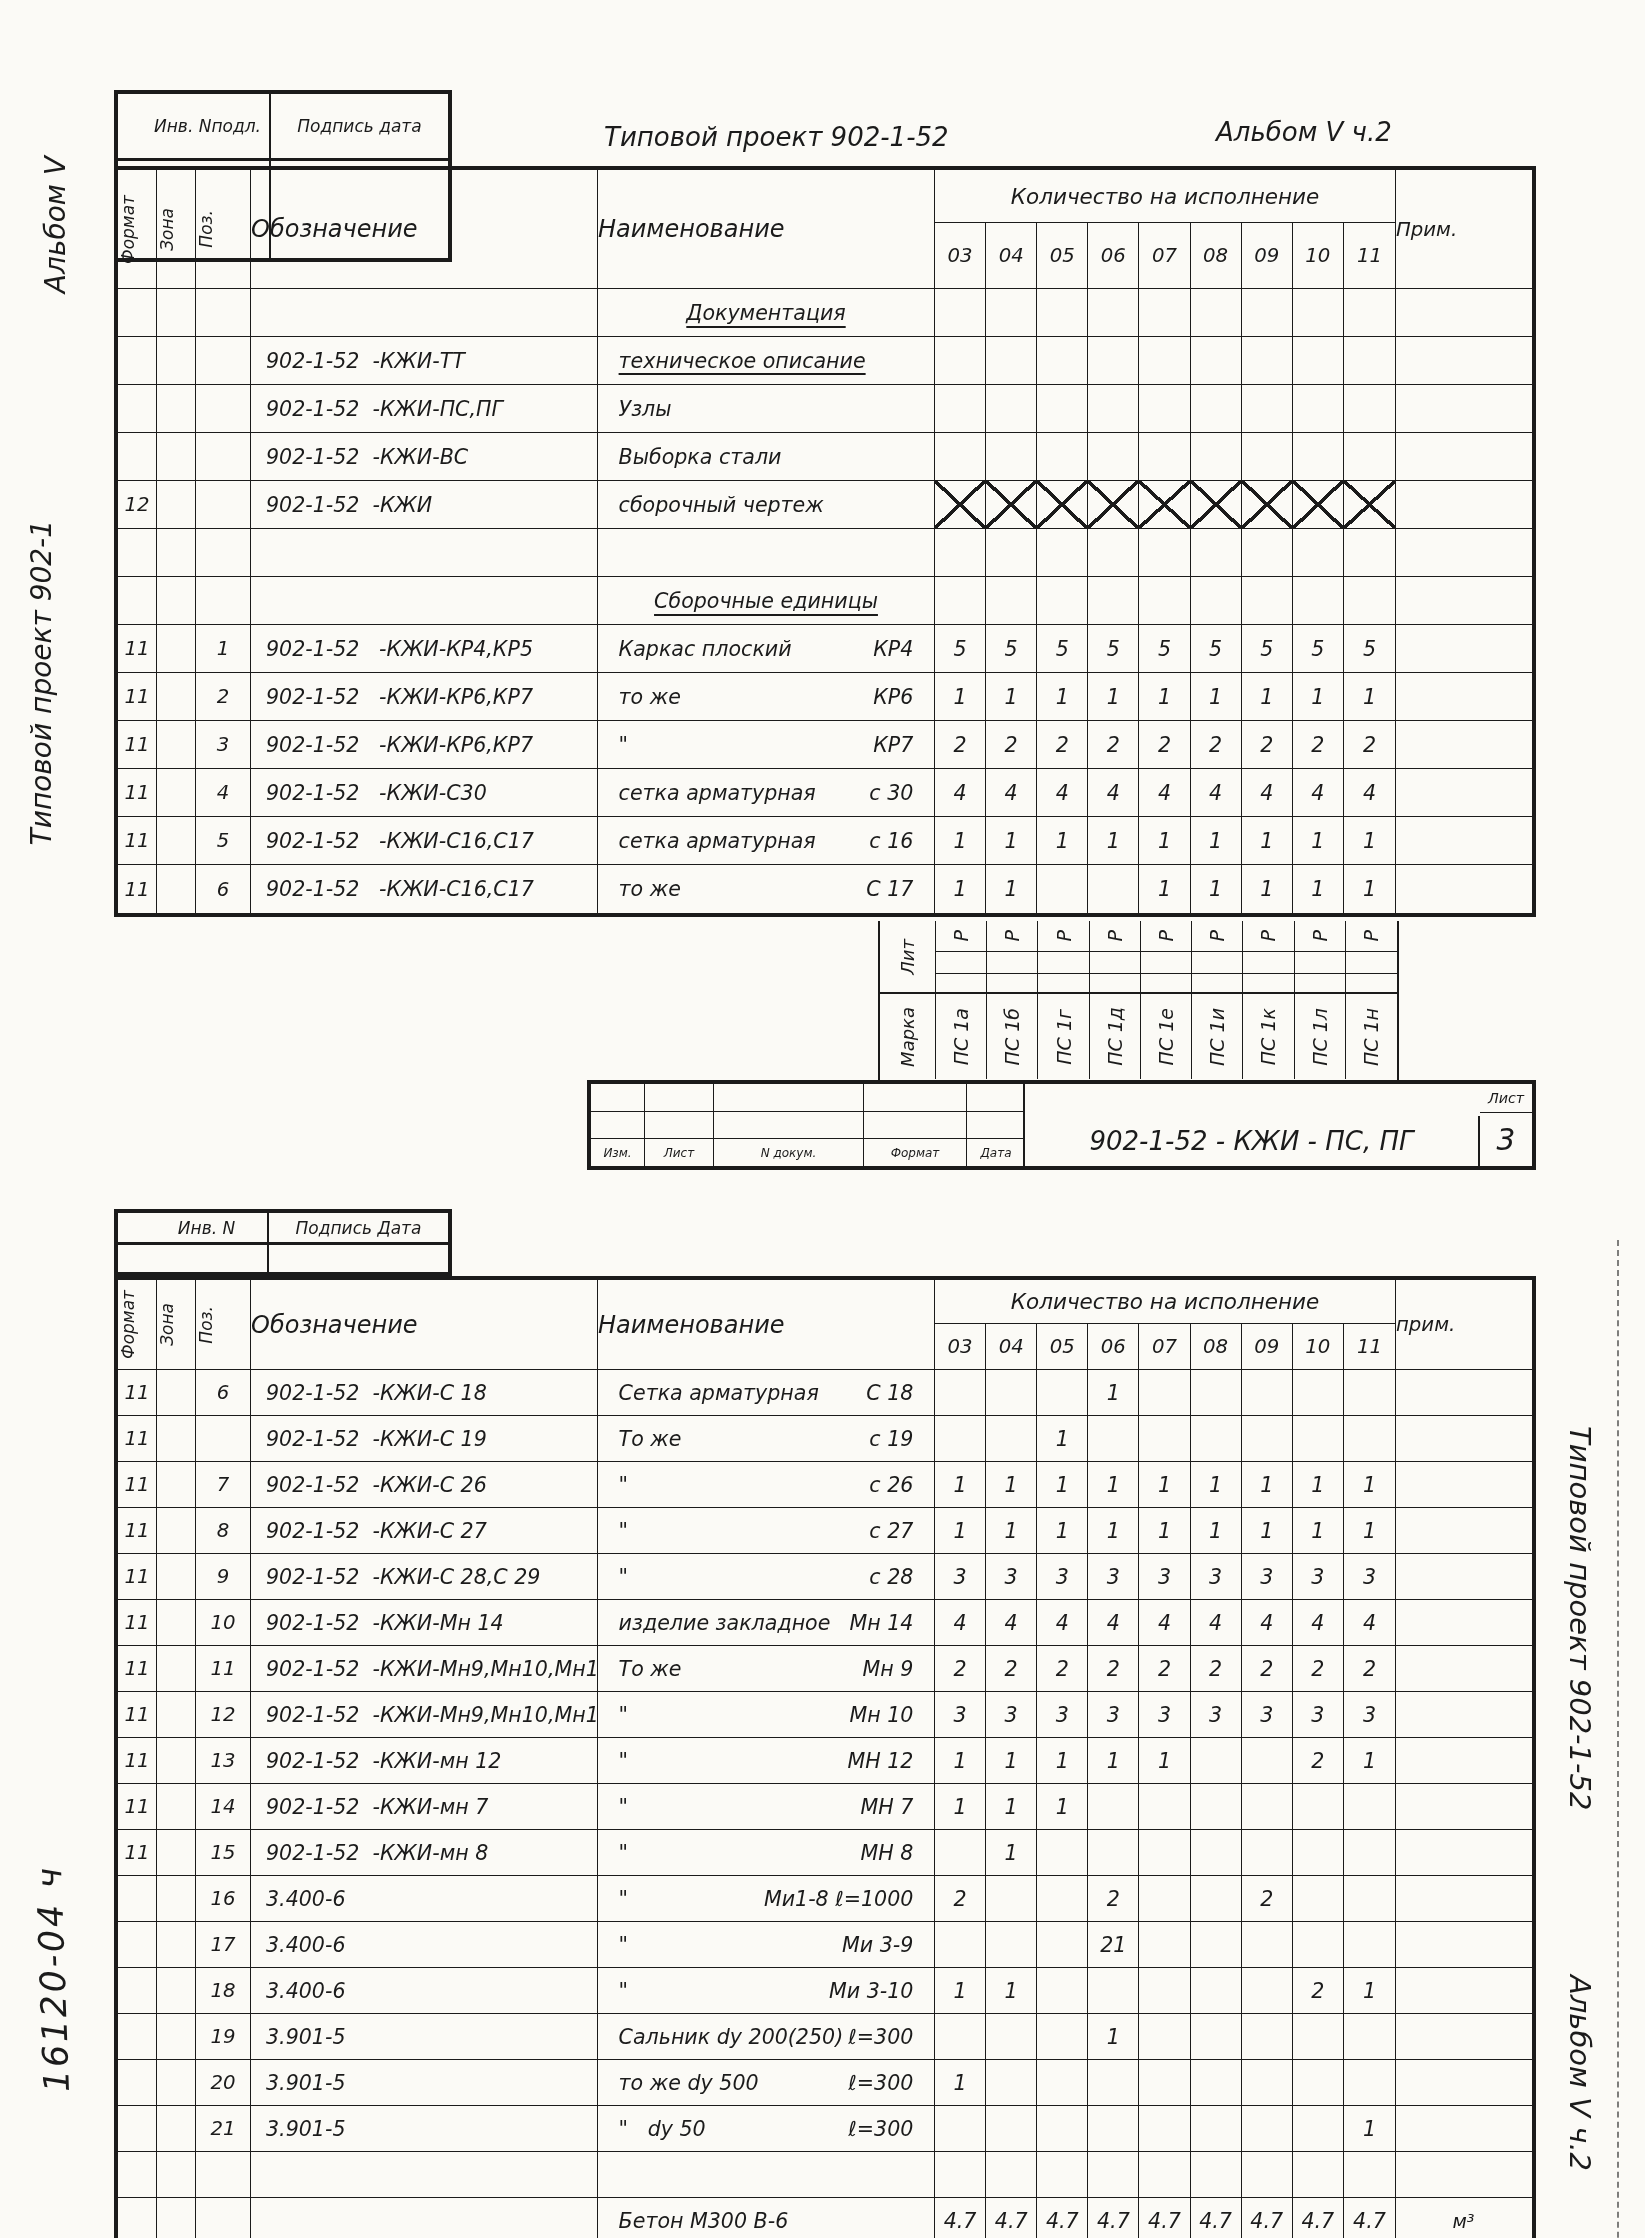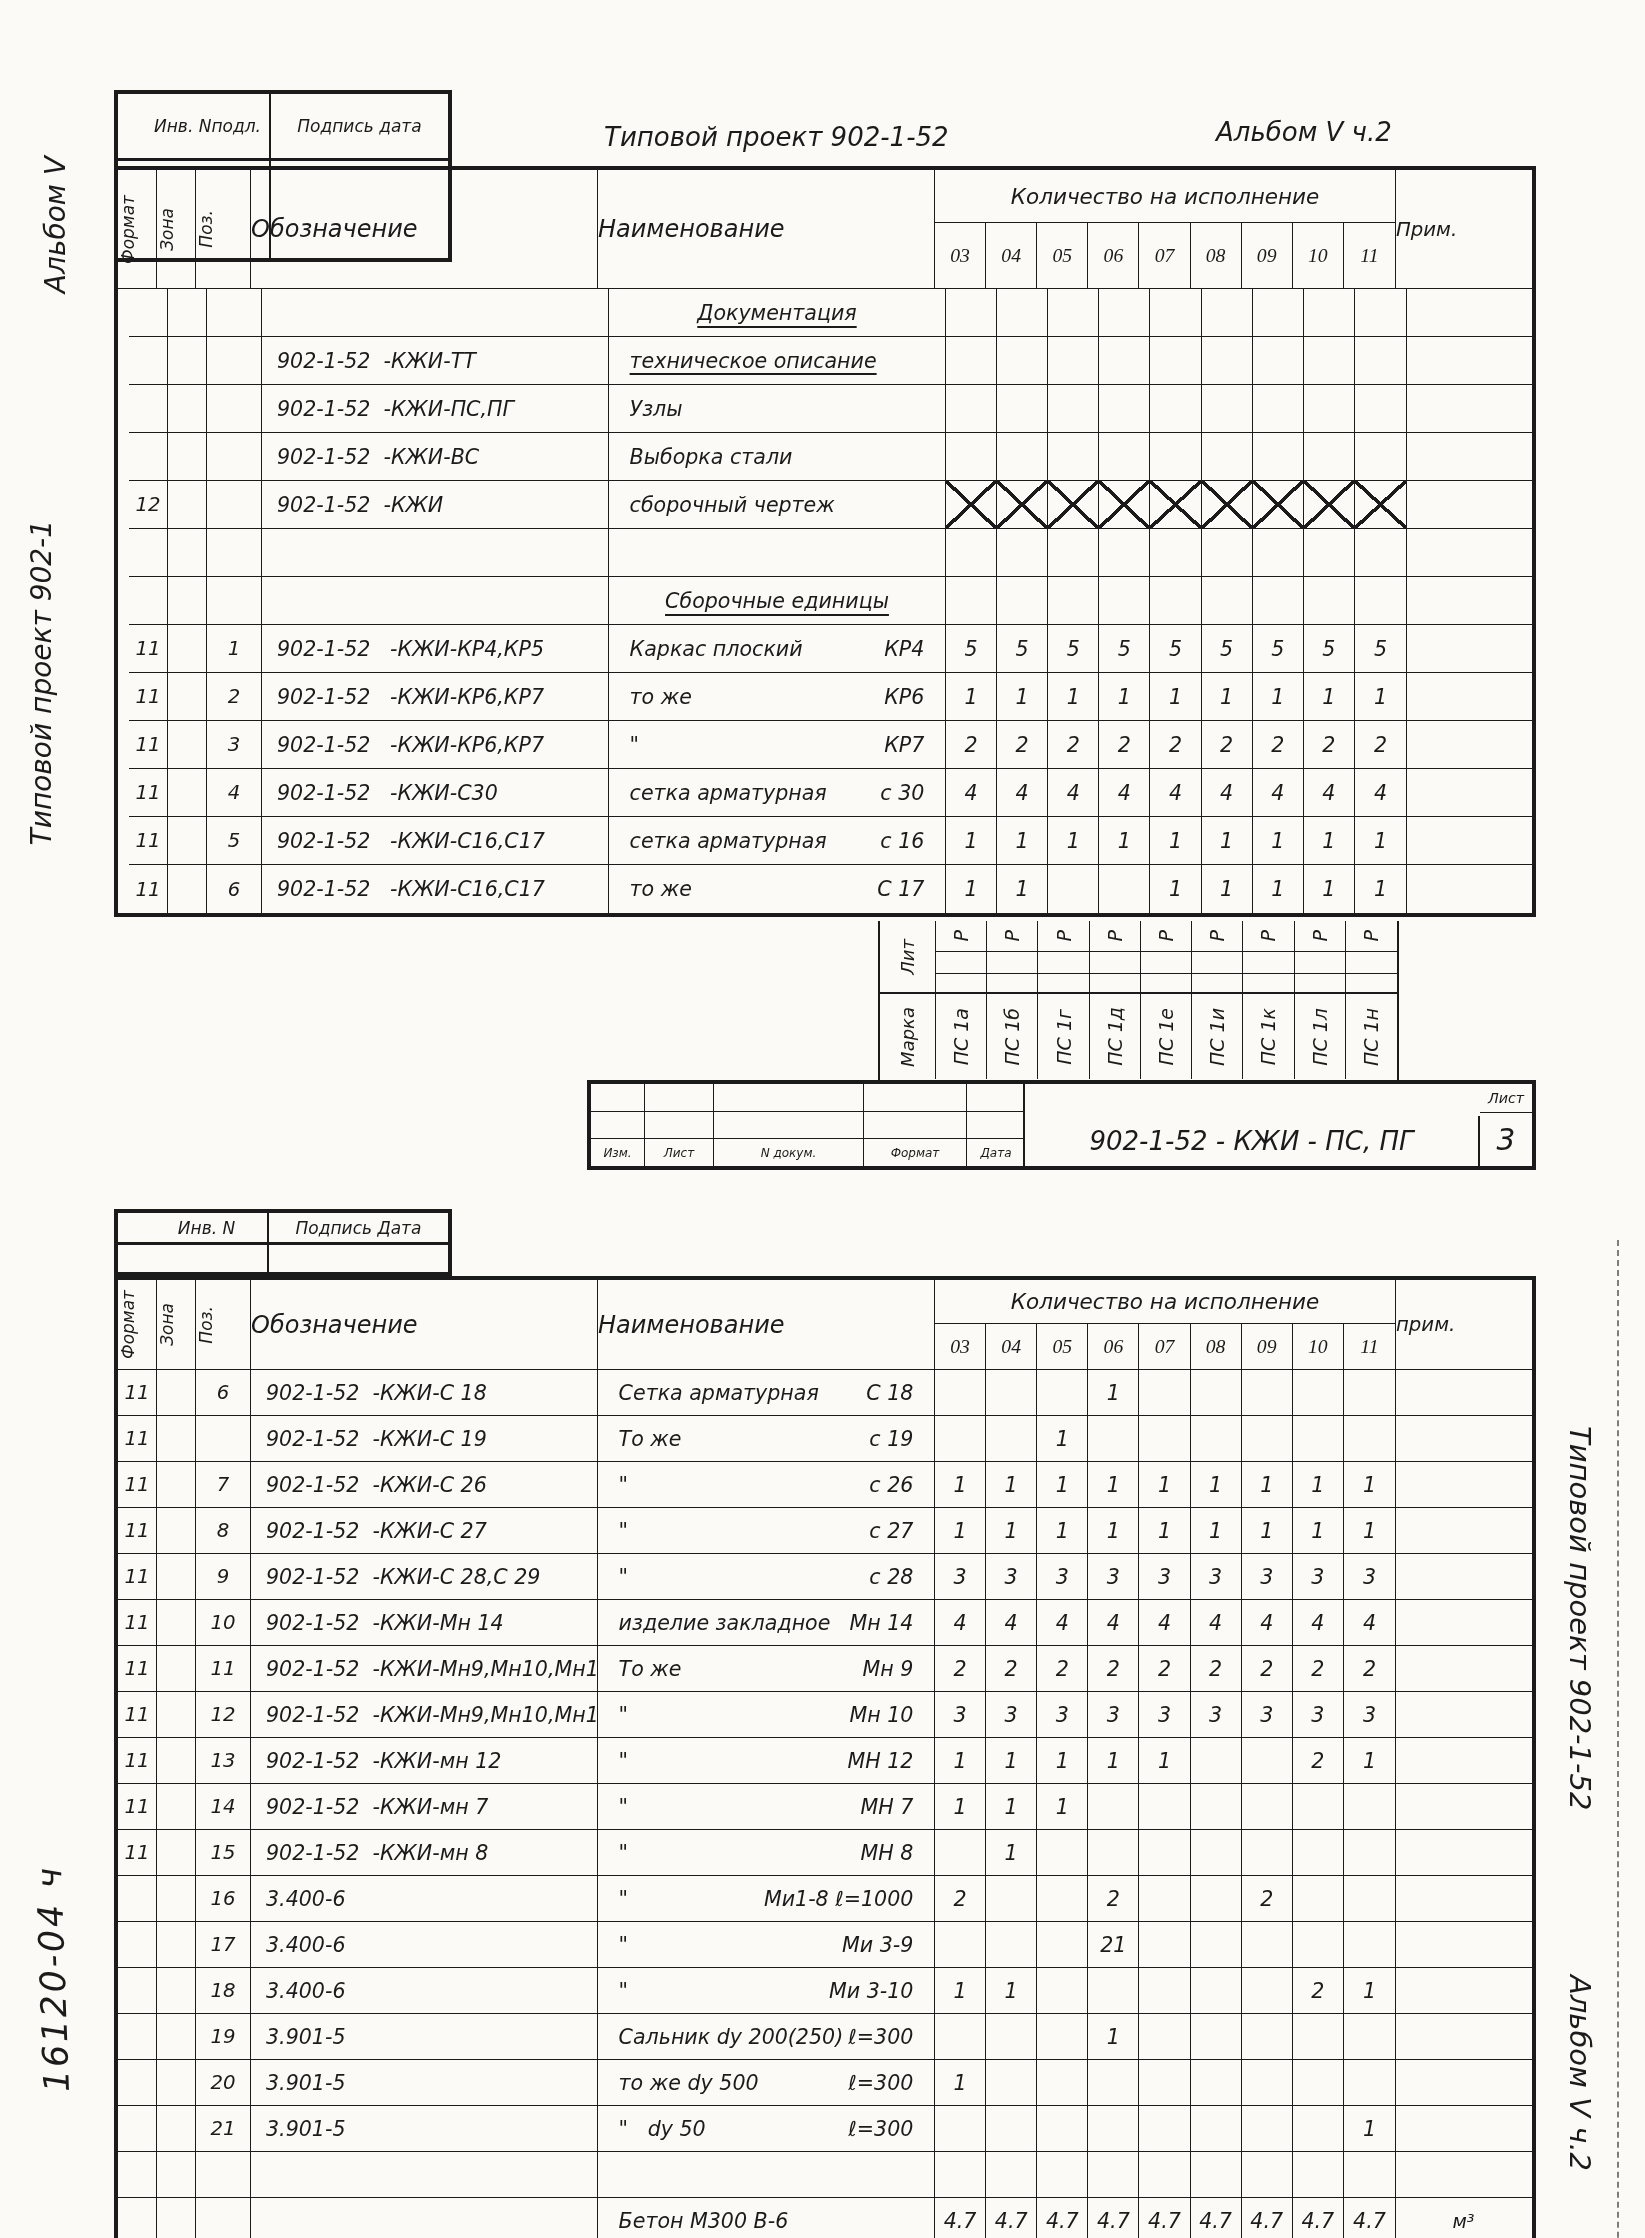--- a/index.html
+++ b/index.html
@@ -35,25 +35,25 @@
   }
   
   .thead { display:grid; grid-template-columns:39px 39px 55px 347px 337px 461px 135px; border-bottom:1.8px solid #1b1b1b; }
   .hcell { border-right:1.8px solid #1b1b1b; display:flex; align-items:center; overflow:hidden; }
   .hcell:last-child { border-right:none; }
   .vlab span { writing-mode:vertical-lr; transform:rotate(180deg); font-size:17px; white-space:nowrap; }
   .h-text { font-size:24px; }
   .h-qty { flex-direction:column; align-items:stretch; padding:0; }
   .h-qty-label { display:flex; align-items:center; justify-content:center; font-size:21.5px; border-bottom:1.8px solid #1b1b1b; }
   .h-exec { flex:1; display:grid; grid-template-columns:repeat(9,1fr); }
-  .h-exec .qcell { font-size:19.7px;font-family:Liberation Serif, serif; }
+  .h-exec .qcell { font-size:19.7px; }
   .h-prim { font-size:19.7px; }
   .thead-t { height:119px; } .thead-t .h-qty-label { height:53px; }
   .thead-b { height:90px; } .thead-b .h-qty-label { height:44px; }
-  .rows-t .trow { height:48px;margin-left:11px; }
+  .rows-t .trow { height:48px; }
   .rows-b .trow { height:46px; }
   
   .mini { display:grid; grid-template-columns:56px 461px; grid-template-rows:31px 22.4px 20px 85px;
           border-left:2.2px solid #1b1b1b; border-right:2.2px solid #1b1b1b; }
   .mlabel { border-right:1.8px solid #1b1b1b; display:flex; align-items:center; justify-content:center; }
   .mlabel span { writing-mode:vertical-lr; transform:rotate(180deg); font-size:18px; }
   .lit-label { grid-column:1; grid-row:1/4; border-bottom:2.7px solid #1b1b1b; }
   .marka-label { grid-column:1; grid-row:4; }
   .mrow { grid-column:2; display:grid; grid-template-columns:repeat(9,1fr); border-bottom:1.8px solid #1b1b1b; }
   .mrow.last { border-bottom:none; }

